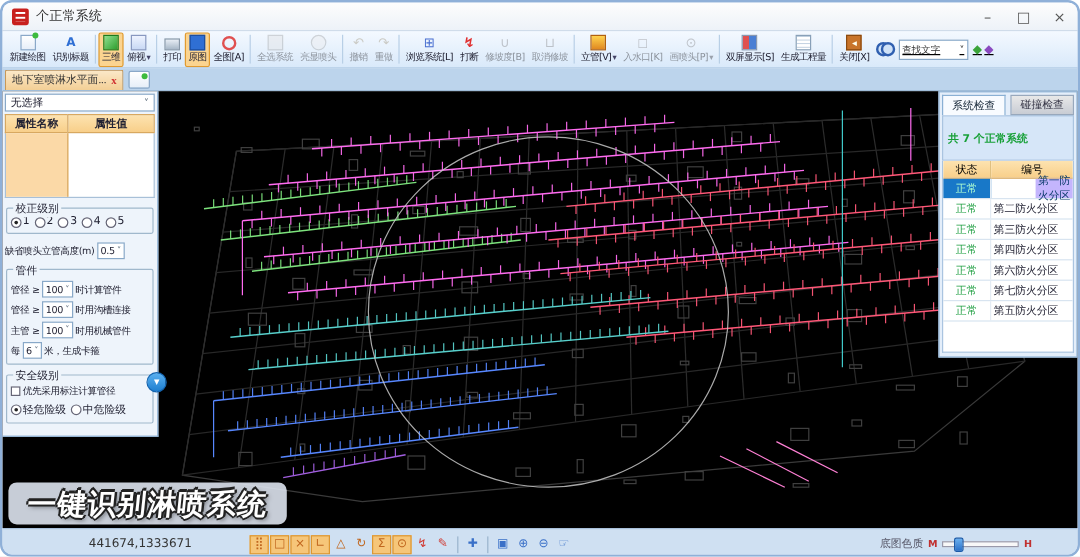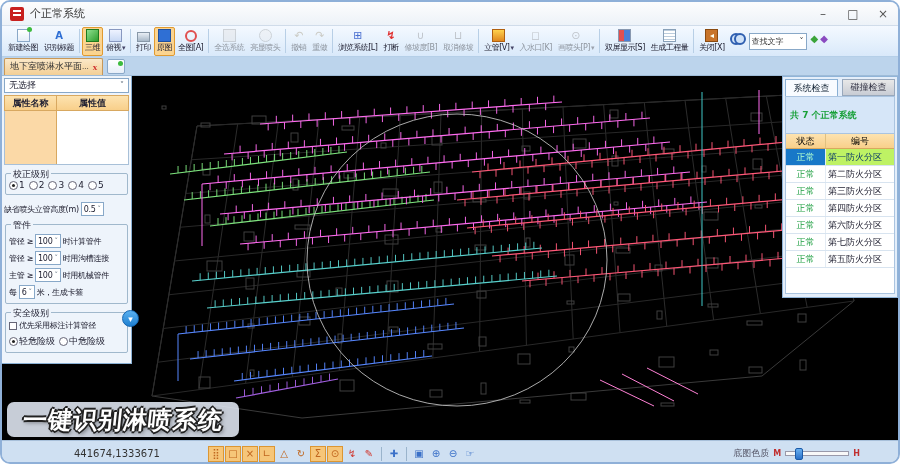--- a/index.html
+++ b/index.html
@@ -48,21 +48,21 @@
   .i-inlet{ color:#889; }
   .i-drawhead{ color:#889; }
   .i-dualscreen{ background:linear-gradient(90deg,#e05050 50%,#4a7fd4 50%); border:1px solid #8898b0; }
   .i-quantity{ background:#fff; border:1px solid #88a0b8;
                background-image:linear-gradient(#bcd 1px, transparent 1px); background-size:100% 3px; }
   .i-closeapp{ background:#c8742a; border:1px solid #8a4a10; color:#ffe; font-size:8px; }
   .i-find{ position:relative; width:16px; height:11px; }
   .i-find::before,.i-find::after{ content:""; position:absolute; top:0; width:8px; height:8px;
         border:2px solid #2f5fb0; border-radius:50%; background:#cfe2f8; }
   .i-find::before{ left:0; } .i-find::after{ right:0; }
-  .findgrp{ display:flex; margin-left:2px; }
+  .findgrp{ display:flex; align-items:center; margin-left:2px;text-decoration:underline; }
   .findcombo{ width:58px; height:17px; background:#fff; border:1px solid #88a8c8; font-size:8px;
               display:flex; align-items:center; padding:0 2px; margin:0 3px; color:#333; }
   .findcombo .v{ flex:1; overflow:hidden; }
   .findbtn{ font-size:10px; margin:0 1px; cursor:pointer; }
   .findbtn.g{ color:#3aa43a; } .findbtn.p{ color:#8a4ac0; }
   
   .tabbar{ height:19px; background:#bcd4ec; display:flex; align-items:center; padding-left:2px;
            border-bottom:1px solid #9fbcd8;font-family:Liberation Serif, serif; }
   .doctab{ display:flex; align-items:center; height:17px; padding:0 5px; font-size:9px; color:#333;
            background:linear-gradient(#fbe8c8,#f3cf96); border:1px solid #c89858; border-bottom:none;
@@ -113,21 +113,21 @@
          padding:0 4px; color:#18a038; font-weight:bold; font-size:9px; }
   .rtable{ background:#fff; border:1px solid #aac4e0; border-top:none; height:160px; overflow:hidden; }
   .rth{ display:flex; height:15px; }
   .rth div{ background:linear-gradient(#fde3b0,#f8cf8a); border-bottom:1px solid #d8a860; font-weight:normal;
             display:flex; align-items:center; justify-content:center; }
   .rc1{ width:40px; border-right:1px solid #e0c080; } .rc2{ flex:1; }
   .rrow{ display:flex; height:17px; border-bottom:1px solid #d8e4f0; cursor:pointer; }
   .rrow .rc1{ color:#22a044; display:flex; align-items:center; justify-content:center; border-right:1px solid #e4ecf4; }
   .rrow .rc2{ color:#223; display:flex; align-items:center; padding-left:2px; }
   .rrow.selr .rc1{ background:#1878c8; color:#b0ffd0; }
-  .rrow.selr .rc2{ background:#bef264; color:#0a3a6a; }
+  .rrow.selr .rc2{ background:#c4b5fd; color:#0a3a6a;margin-left:37px; }
   
   .caption{ position:absolute; left:5px; bottom:3px; width:232px; height:35px; border-radius:7px;
             background:rgba(226,233,245,.88); display:flex; align-items:center; justify-content:center; z-index:4; }
   .caption span{ font-size:24px; font-weight:bold; color:#fff; letter-spacing:1px; transform:skewX(-6deg);
             text-shadow:2px 0 0 #222,-2px 0 0 #222,0 2px 0 #222,0 -2px 0 #222,1px 1px 0 #222,-1px -1px 0 #222,2px 2px 4px rgba(0,0,0,.6); }
   
   .statusbar{ height:26px; background:#cfe0f2; border-top:1px solid #a8c0da; display:flex; align-items:center;
               padding-left:72px; font-size:10px; color:#333; }
   .coords{ width:120px; }
   .sicons{ display:flex; align-items:center; margin-left:14px; gap:1px; }

